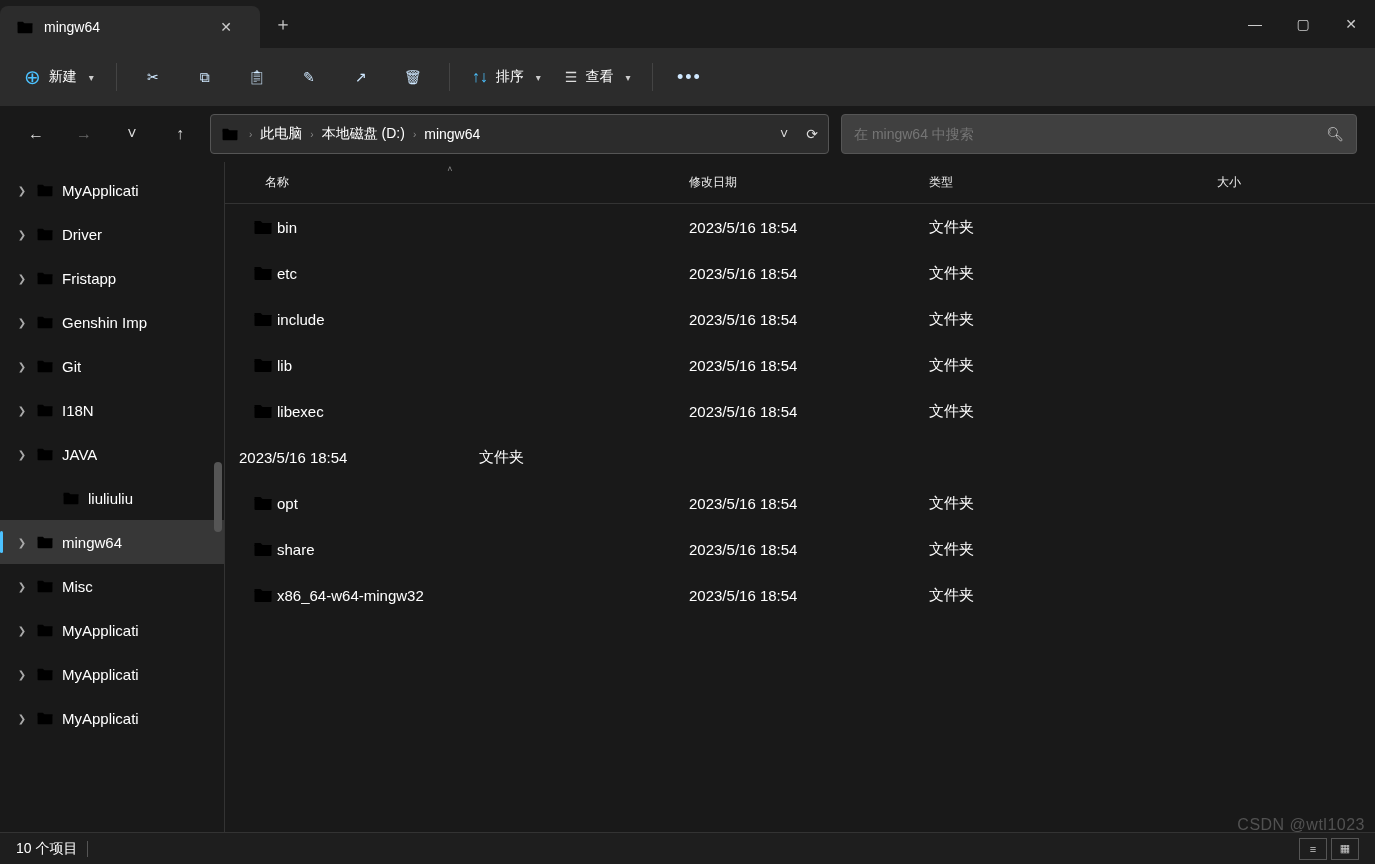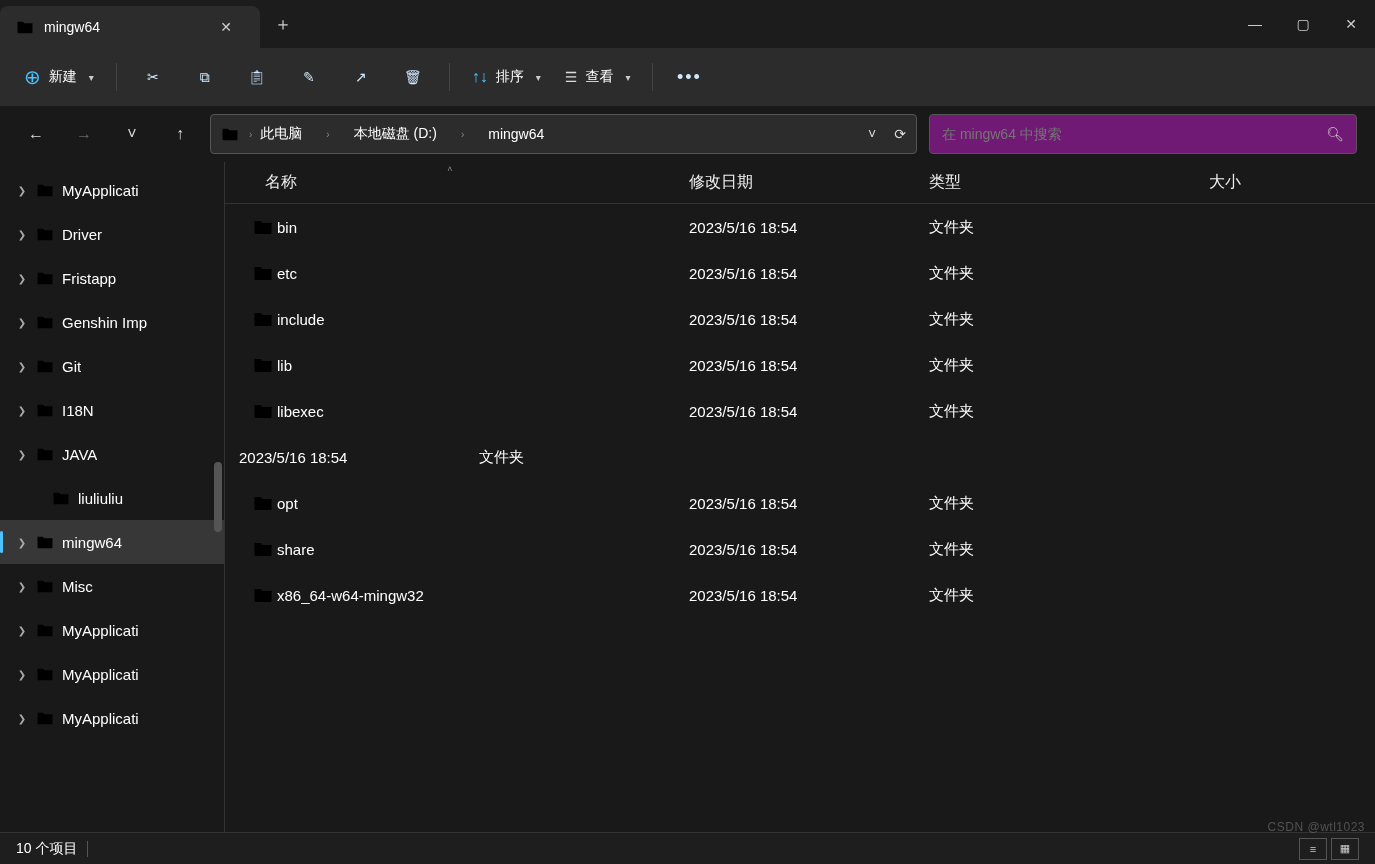--- a/index.html
+++ b/index.html
@@ -20,65 +20,65 @@
 .tbtn { height:38px; display:flex; align-items:center; justify-content:center; color:#cfe8ff; border-radius:4px; padding:0 10px; gap:8px; }
 .tbtn.icon-only { width:48px; padding:0; }
 .tsep { width:1px; height:28px; background:#444; margin:0 8px; }
 .tlbl { color:#fff; }
 .chev-down { font-size:10px; color:#ccc; margin-left:4px; }
 
 
 .navrow { height:56px; background:#191919; display:flex; align-items:center; padding:0 18px; gap:12px; }
 .navbtn { width:36px; height:36px; display:flex; align-items:center; justify-content:center; color:#ddd; font-size:16px; }
 .addrbar { flex:1; height:40px; background:#2c2c2c; border:1px solid #555; border-radius:4px; display:flex; align-items:center; padding:0 10px; gap:8px; }
-.addrbar .crumbs { display:flex; align-items:center; gap:24px; flex:1; }
+.addrbar .crumbs { display:flex; align-items:center; gap:8px; flex:1; }
 .crumb { color:#fff; }
 .csep { color:#888; font-size:10px; }
 .addr-icon { width:20px; display:flex; align-items:center; }
 .addr-end { display:flex; align-items:center; gap:18px; color:#ddd; }
-.searchbar { width:428px; height:40px; background:#701a75; border:1px solid #555; border-radius:4px; display:flex; align-items:center; padding:0 12px; gap:10px; }
+.searchbar { width:516px; height:40px; background:#404040; border:1px solid #555; border-radius:4px; display:flex; align-items:center; padding:0 12px; gap:10px; }
 .searchbar input { flex:1; background:transparent; border:none; color:#aaa; font-size:14px; outline:none; }
 .searchbar .sicon { color:#ccc; }
 
 
 .bodysplit { display:flex; height:calc(864px - 48px - 58px - 56px - 32px); background:#191919; }
 
 
 .tree { width:225px; border-right:1px solid #333; overflow:hidden; padding-top:6px; position:relative; }
 .titem { height:44px; display:flex; align-items:center; gap:8px; padding-left:16px; padding-right:6px; color:#fff; font-size:15px; white-space:nowrap; overflow:hidden; }
-.titem.indent { padding-left:32px; }
+.titem.indent { padding-left:42px; }
 .titem.selected { background:#373737; }
 .titem.selected::before { content:""; position:absolute; left:0; width:3px; height:22px; background:#4cc2ff; border-radius:2px; margin-top:0; }
 .texp { width:12px; color:#aaa; font-size:10px; text-align:center; }
 .tfld { width:18px; height:14px; flex:0 0 18px; }
 .tname { overflow:hidden; text-overflow:clip; }
 .tree-scroll-thumb { position:absolute; right:2px; top:300px; width:8px; height:70px; background:#555; border-radius:4px; }
 
 
 .files { flex:1; display:flex; flex-direction:column; }
-.cols { height:42px; display:flex; align-items:center; border-bottom:1px solid #333; font-size:16px; color:#eee; }
+.cols { height:42px; display:flex; align-items:center; border-bottom:1px solid #333; font-size:12px; color:#eee; }
 .col { padding:0 14px; display:flex; align-items:center; gap:6px; }
 .c-name { width:450px; padding-left:40px; }
 .c-date { width:240px; }
 .c-type { width:210px; }
 .c-size { width:130px; justify-content:flex-end; }
 .sort-ind { width:100%; display:flex; justify-content:center; font-size:9px; color:#888; position:absolute; top:2px; }
 .cols-wrap { position:relative; }
 .row { height:46px; display:flex; align-items:center; font-size:15px; }
 .row .c-name { display:flex; align-items:center; gap:4px; padding-left:28px; }
 .row .ficon { width:20px; height:16px; flex:0 0 20px; }
 
 
 .status { height:32px; background:#1e1e1e; border-top:1px solid #333; display:flex; align-items:center; padding:0 16px; font-size:14px; gap:10px; }
 .status .sep { width:1px; height:16px; background:#555; }
 .status .views { margin-left:auto; display:flex; gap:4px; }
 .vbtn { width:28px; height:22px; border:1px solid #555; display:flex; align-items:center; justify-content:center; font-size:11px; color:#ccc; }
 
 
-.watermark { position:absolute; right:10px; bottom:30px; color:#777; font-size:12px; opacity:.6; letter-spacing:.5px; }
+.watermark { position:absolute; right:10px; bottom:30px; color:#777; font-size:16px; opacity:.6; letter-spacing:.5px; }
 
 
 .sort-icon { color:#4cc2ff; font-size:16px; }
 .view-icon { color:#ddd; }
 .dots { letter-spacing:2px; font-size:18px; }
 .newplus { color:#4cc2ff; font-size:20px; }
 </style>
 </head>
 <body>
 

